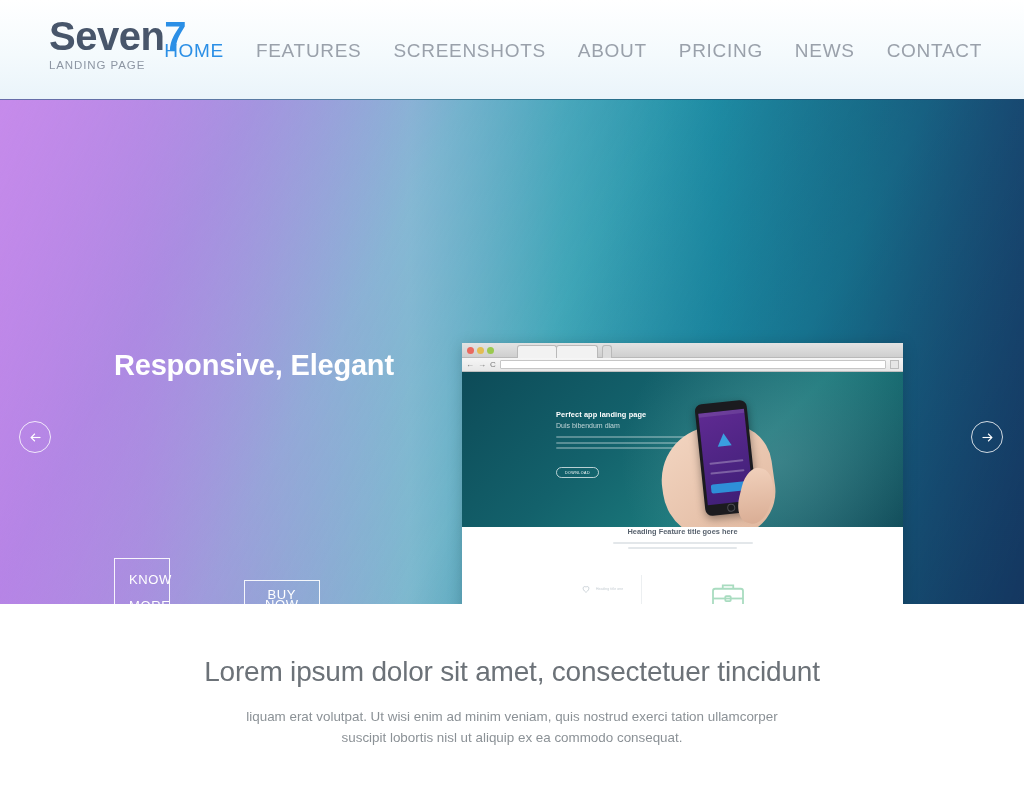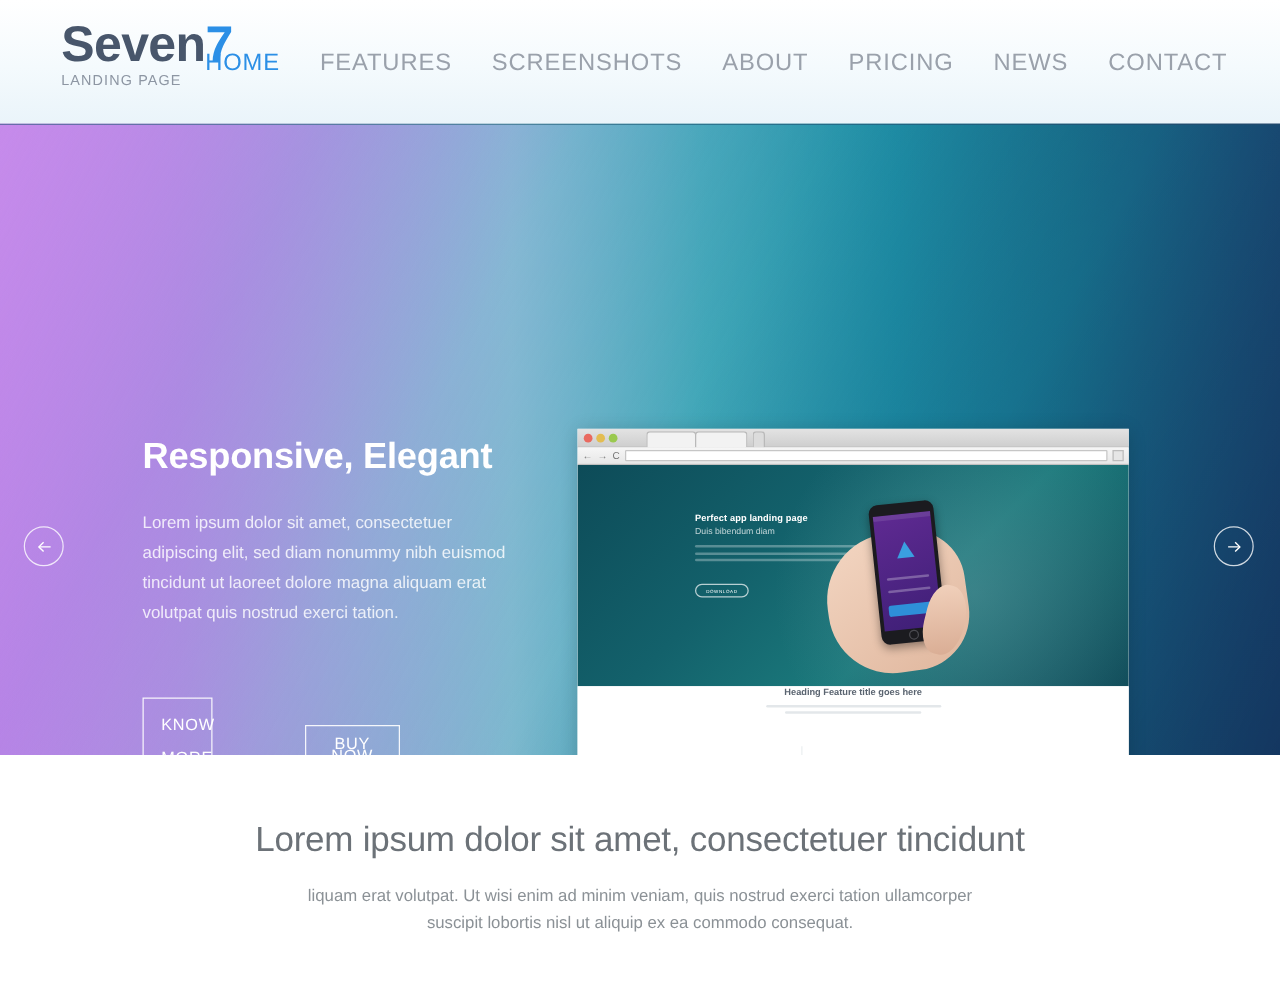--- a/index.html
+++ b/index.html
@@ -122,21 +122,21 @@
   }
   .nav-btn{ font-size:8px; color:#777; margin-right:4px; line-height:1; }
   .url-bar{
     flex:1; height:9px; background:#ffffff;
     border:1px solid #c6c6c6; border-radius:1px;
   }
   .menu-btn{ width:9px; height:9px; margin-left:4px; background:#e6e6e6; border:1px solid #bcbcbc; }
 
   
   .mock-panel-app{
-    position:relative; height:177px; overflow:hidden;
+    position:relative; height:155px; overflow:hidden;
     background:
       radial-gradient(circle at 72% 58%, rgba(120,160,170,0.35) 0%, rgba(0,0,0,0) 48%),
       linear-gradient(135deg,#0d4b58 0%,#13616b 35%,#1b7a7c 62%,#0e4a58 100%);
   }
   .mock-app-copy{ position:absolute; left:94px; top:38px; width:145px; }
   .mock-app-title{ font-size:7.4px; font-weight:bold; color:#ffffff; letter-spacing:0.1px; }
   .mock-app-sub{ font-size:7px; color:rgba(255,255,255,0.72); margin-top:3px; }
   .mock-app-para{ margin-top:7px; }
   .mock-app-para i{
     display:block; height:2px; margin-bottom:3.5px;
@@ -261,21 +261,20 @@
     <a class="nav-item">CONTACT</a>
   </nav>
 </header>
 
 <section class="hero">
 
   <div class="hero-copy">
     <h1 class="hero-title">
       <span>Responsive, Elegant</span><br>
     </h1>
-    <p class="hero-text">Lorem ipsum dolor sit amet, consectetuer adipiscing elit, sed diam nonummy nibh euismod tincidunt ut laoreet dolore magna aliquam erat volutpat quis nostrud exerci tation.</p>
   </div>
 
   <div class="hero-buttons">
     <button class="btn-outline btn-know-more">KNOW MORE</button>
     <button class="btn-outline btn-buy-now">BUY NOW</button>
   </div>
 
   <div class="hero-arrow prev">
     <svg width="15" height="15" viewBox="0 0 24 24" fill="none" stroke="currentColor" stroke-width="1.8">
       <line x1="20" y1="12" x2="5" y2="12"></line>

